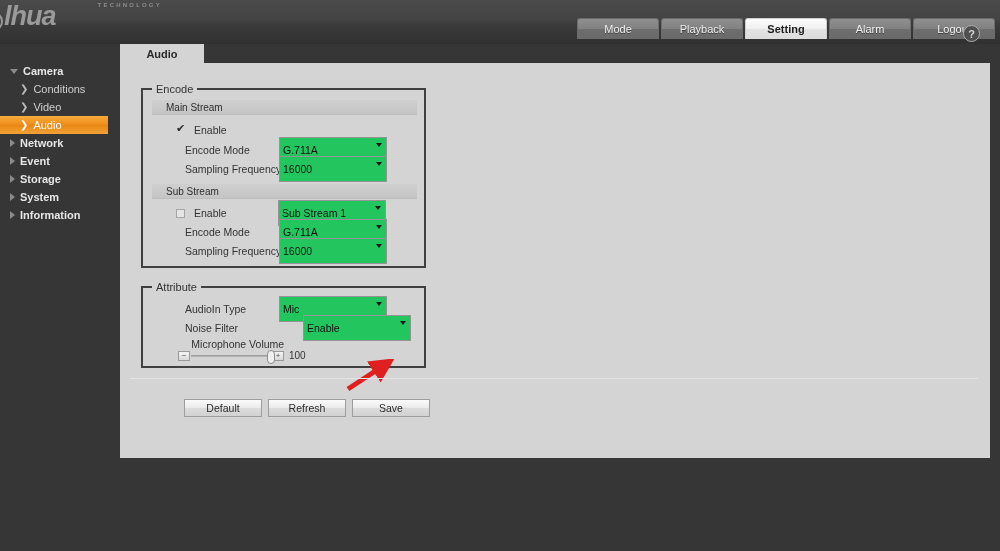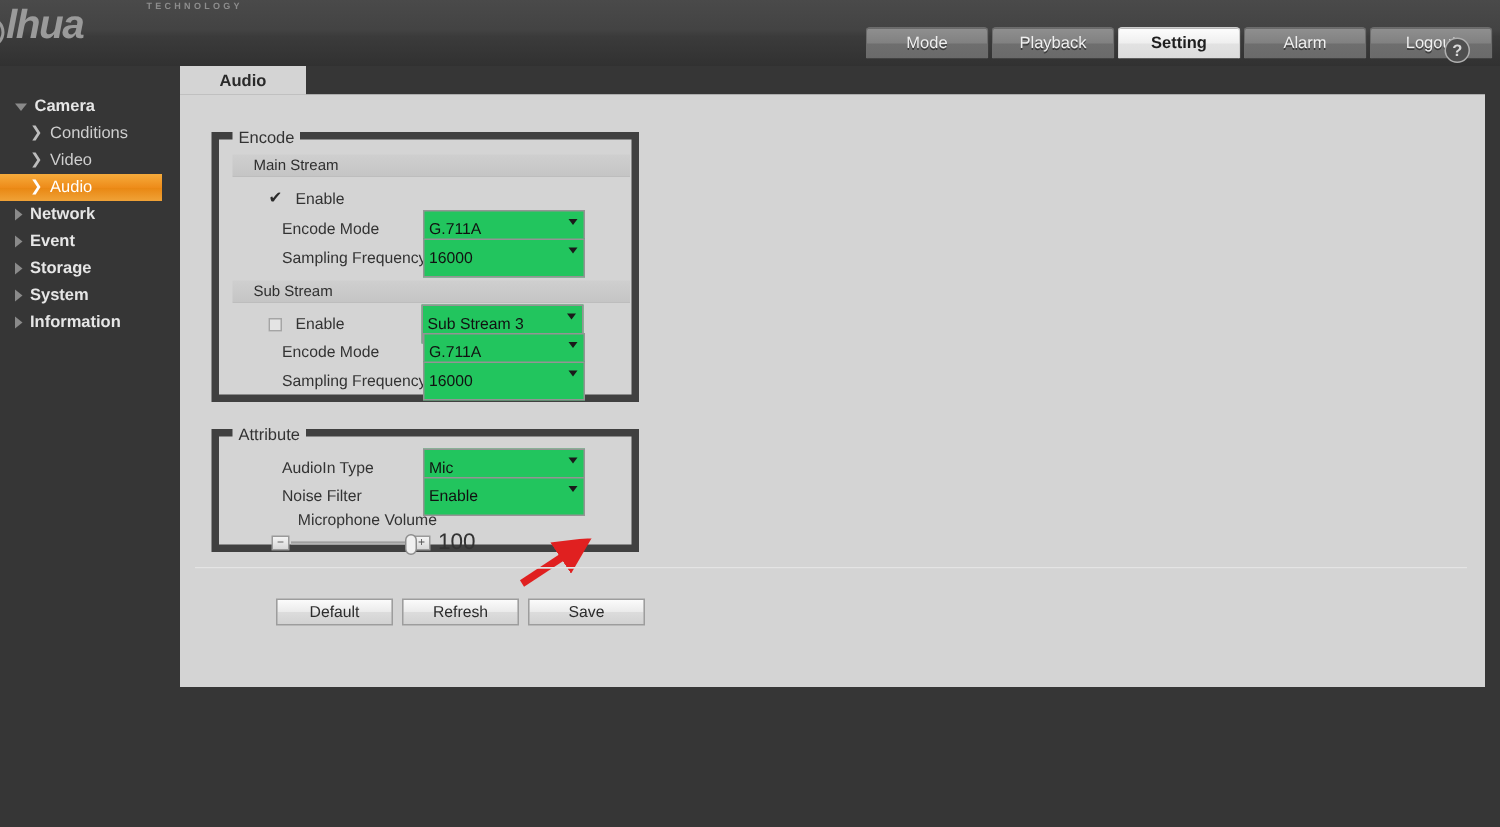--- a/index.html
+++ b/index.html
@@ -138,21 +138,21 @@
   }
   #panel-body {
     position: absolute; left: 0; top: 19px;
     width: 870px; height: 395px;
     background: #d4d4d4;
   }
 
   
   .fieldset {
     position: absolute;
-    border: 5px solid #404040;
+    border: 2px solid #404040;
     background: #d4d4d4;
     padding-left: 25px;
   }
   .legend {
     position: absolute; top: -7px; left: 9px;
     background: #d4d4d4;
     padding: 0 4px;
     font-size: 11px; color: #333;
   }
   #encode-fs  { left: 21px; top: 25px;  width: 285px; height: 180px; }
@@ -236,21 +236,21 @@
   }
   #vol-thumb {
     position: absolute; right: -4px; top: -6px;
     width: 8px; height: 14px;
     background: #f0f0f0;
     border: 1px solid #8d8d8d;
     border-radius: 4px;
     cursor: pointer;
   }
   #vol-val {
-    font-size: 15px; color: #333; margin-left: 5px;
+    font-size: 10px; color: #333; margin-left: 5px;
   }
 
   
   #arrow-anno {
     position: absolute; left: 222px; top: 296px;
     width: 54px; height: 34px;
     pointer-events: none;
   }
 
   
@@ -366,21 +366,21 @@
           <span class="arw"></span>
         </span>
       </div>
 
       <div class="section-bar" style="top:94px;">Sub Stream</div>
 
       <div class="row" style="left:23px; top:114px;">
         <span class="cb"></span>
         <span class="row-label" style="margin-left:9px; width:84px;">Enable</span>
         <span class="sel">
-          <span>Sub Stream 3</span>
+          <span>Sub Stream 1</span>
           <span class="arw"></span>
         </span>
       </div>
 
       <div class="row" style="left:32px; top:133px;">
         <span class="row-label" style="width:94px;">Encode Mode</span>
         <span class="sel">
           <span>G.711A</span>
           <span class="arw"></span>
         </span>
@@ -400,21 +400,21 @@
 
       <div class="row" style="left:32px; top:12px;">
         <span class="row-label" style="width:94px;">AudioIn Type</span>
         <span class="sel">
           <span>Mic</span>
           <span class="arw"></span>
         </span>
       </div>
 
       <div class="row" style="left:32px; top:31px;">
-        <span class="row-label" style="width:94px;">Noise Filter</span>
+        <span class="row-label" style="width:118px;">Noise Filter</span>
         <span class="sel">
           <span>Enable</span>
           <span class="arw"></span>
         </span>
       </div>
 
       <div class="row" style="left:25px; top:50px;flex-direction:column;">
         <span class="row-label" style="width:101px;">Microphone Volume</span>
         <span id="vol-wrap">
           <span class="step-btn">−</span>

